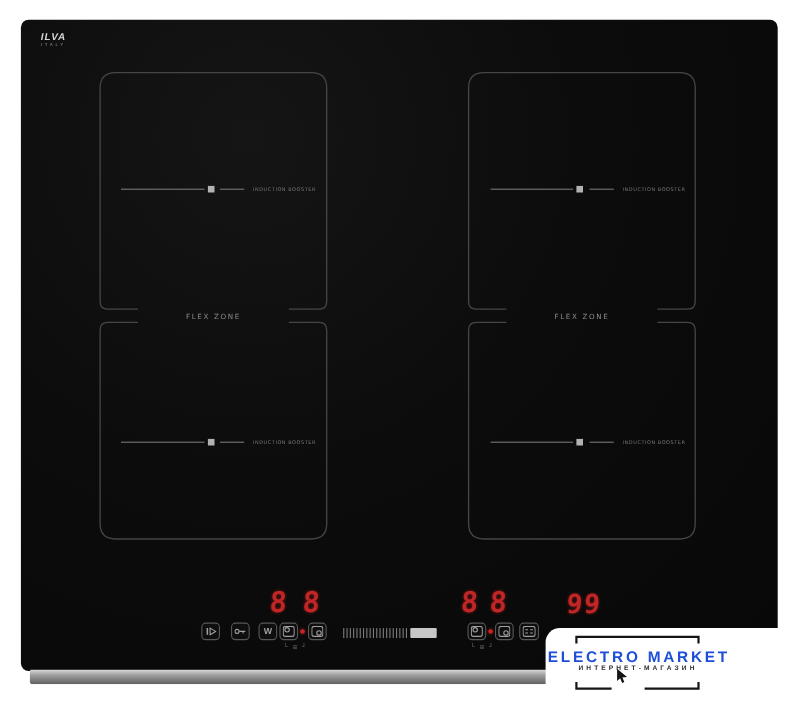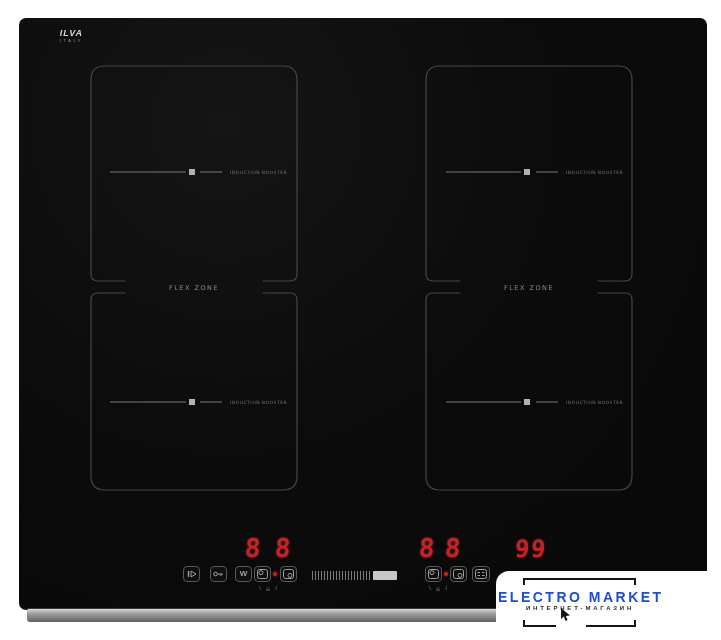--- a/index.html
+++ b/index.html
@@ -4,21 +4,21 @@
 <style>
   html,body{margin:0;padding:0;background:#fff;}
   .stage{position:relative;width:721px;height:640px;background:#ffffff;overflow:hidden;
          font-family:"Liberation Sans", sans-serif;}
   
   .hob{position:absolute;left:19px;top:18px;width:688px;height:592px;
        background:radial-gradient(ellipse at 30% 18%, #151515 0%, #0c0c0c 45%, #080808 100%);
        border-radius:7px;}
   .glass-art{position:absolute;left:0;top:0;}
   
-  .brand{position:absolute;left:18px;top:11px;width:46px;text-align:right;line-height:1;}
+  .brand{position:absolute;left:18px;top:11px;width:46px;text-align:left;line-height:1;}
   .brand .bname{font-size:9px;font-weight:bold;font-style:italic;color:#d6d6d6;letter-spacing:1px;}
   .brand .bcountry{font-size:4px;color:#9a9a9a;letter-spacing:2.5px;margin-top:1px;}
   
   .display{position:absolute;display:flex;}
   .digit{font-family:"DejaVu Sans Mono", monospace;font-weight:700;font-size:26px;line-height:24px;
          color:#c22525;transform:skewX(-4deg);text-shadow:0 0 3px rgba(220,40,40,.55);}
   .timer .digit{font-size:24px;}
   .tbtn{position:absolute;width:17px;height:16px;border:1px solid #585858;border-radius:4px;
         background:rgba(255,255,255,0.02);display:flex;align-items:center;justify-content:center;
         box-sizing:border-box;}

